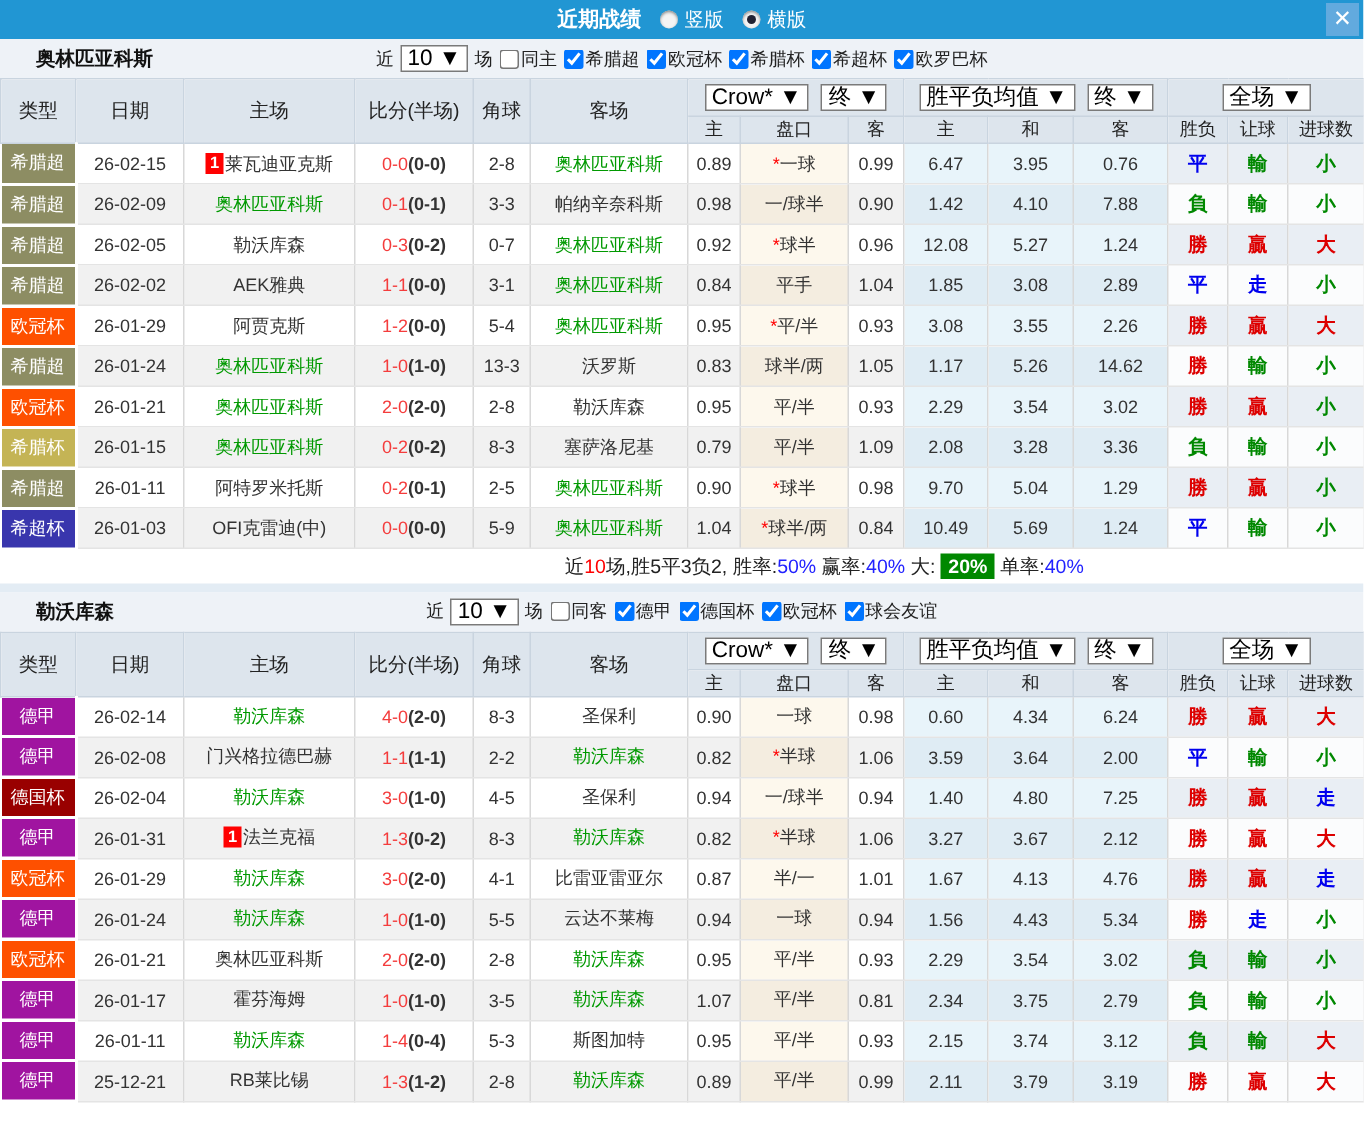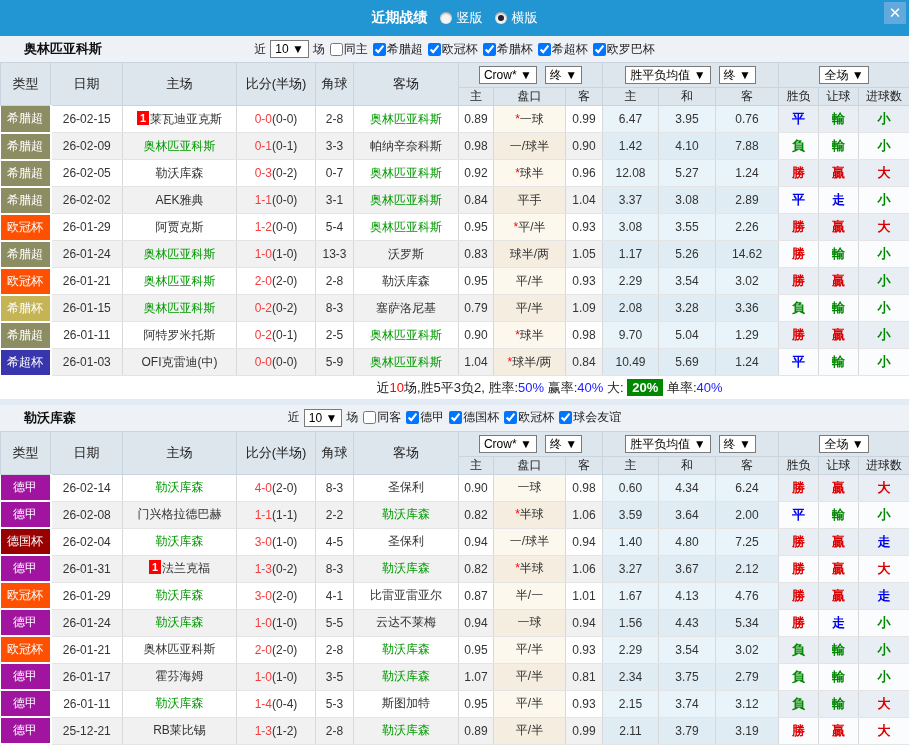--- a/index.html
+++ b/index.html
@@ -2,55 +2,55 @@
 <html><head>
 <meta charset="utf-8">
 <style>
   * { box-sizing: border-box; }
   html,body { margin:0; padding:0; }
   body {
     width:909px; height:751px; overflow:hidden; background:#fff;
     font-family:"Liberation Sans","DejaVu Sans",sans-serif; font-size:12px; color:#222;
   }
   
-  .titlebar { position:relative; height:36px; background:#2196d3; display:flex; align-items:center; justify-content:center; }
+  .titlebar { position:relative; height:26px; background:#2196d3; display:flex; align-items:center; justify-content:center; }
   .title { color:#fff; font-weight:bold; font-size:14px; }
   .radio { position:relative; display:inline-block; width:12px; height:12px; border-radius:50%;
            background:#f4f4f4; box-shadow: inset 0 1px 2px #8a8a8a; margin:0 3px 0 12px; vertical-align:-2px; cursor:pointer; }
   .radio.sel::after { content:''; position:absolute; top:3px; left:3px; width:6px; height:6px; border-radius:50%; background:#223; }
   .radio-label { color:#fff; font-size:13px; margin-left:2px; cursor:pointer; }
   .close-btn { position:absolute; top:2px; right:3px; width:22px; height:22px; background:#62aade;
                color:#fff; font-size:15px; font-weight:bold; line-height:22px; text-align:center; cursor:pointer; }
   
   .sec-header { position:relative; height:26px; background:#eef2f7; display:flex; align-items:center; }
   .team { position:absolute; left:24px; font-weight:bold; font-size:13px; color:#111; }
   .filters { margin:0 auto; display:flex; align-items:center; font-size:12px; color:#222; white-space:nowrap; }
   .filters .cb { margin:0 1px 0 5px; vertical-align:-2px; width:13px; height:13px; }
   .selbox { display:inline-block; background:#fff; border:1px solid #7a7a7a; padding:1px 4px; margin:0 4px;
-            font-size:12px; color:#000; cursor:pointer; line-height:14px; }
+            font-size:15px; color:#000; cursor:pointer; line-height:14px; }
   
   table { border-collapse:collapse; table-layout:fixed; width:909px; }
   th, td { padding:0; text-align:center; white-space:nowrap; overflow:hidden; }
   thead th { background:#dde5ed; border:1px solid #c9d4df; font-weight:normal; color:#222; font-size:13px; }
   tr.h1 th { height:25px; }
   tr.h2 th { height:16px; font-size:12px; }
   tbody td { height:27px; border-right:1px solid #d8d8d8; border-bottom:1px solid #e4e4e4; font-size:12px; color:#333; }
   tr.odd  td { background:#ffffff; }
   tr.even td { background:#f1f1f1; }
   td.c-league { color:#fff; font-size:12px; border-bottom:2px solid #fff; border-right:2px solid #fff; }
   tr.odd  td.c-hcap { background:#fdf8ed; }
   tr.even td.c-hcap { background:#f4ede0; }
   tr.odd  td.c-aw, tr.odd  td.c-ad, tr.odd  td.c-al { background:#e8f4fa; }
   tr.even td.c-aw, tr.even td.c-ad, tr.even td.c-al { background:#dfecf4; }
   tr.odd  td.c-res, tr.odd  td.c-hres, tr.odd  td.c-gres { background:#e9eef4; }
   tr.even td.c-res, tr.even td.c-hres, tr.even td.c-gres { background:#fbfcfd; }
   td.c-res, td.c-hres, td.c-gres { font-weight:bold; font-size:13px; }
   .badge { display:inline-block; background:#ff0000; color:#fff; font-size:11px; font-weight:bold;
            line-height:14px; padding:0 3px; margin-right:1px; vertical-align:1px; }
-  .ht { color:#333; }
+  .ht { color:#333;font-weight:bold; }
   .ast { color:#ff0000; }
   
   .summary { height:22px; line-height:22px; font-size:13px; background:#fff; text-align:center; padding-left:190px; white-space:nowrap; }
   .summary .hl { font-weight:bold; padding:1px 5px;text-align:center; }
   .sec-gap { height:6px; background:#e3ecf4; }
 </style>
 </head>
 <body>
 
 <div class="titlebar">
@@ -180,21 +180,21 @@
           <tr class="even">
             <td class="c-league" style="background: rgb(141, 141, 99);">希腊超</td>
             <td class="c-date">26-02-02</td>
             <td class="c-team"><span>AEK雅典</span></td>
             <td class="c-score"><span class="ft" style="color: rgb(244, 60, 60);">1-1</span><span class="ht">(0-0)</span></td>
             <td class="c-corner">3-1</td>
             <td class="c-team"><span style="color: rgb(0, 153, 0);">奥林匹亚科斯</span></td>
             <td class="c-oh">0.84</td>
             <td class="c-hcap">平手</td>
             <td class="c-oa">1.04</td>
-            <td class="c-aw">3.37</td>
+            <td class="c-aw">1.85</td>
             <td class="c-ad">3.08</td>
             <td class="c-al">2.89</td>
             <td class="c-res" style="color: rgb(0, 0, 238);">平</td>
             <td class="c-hres" style="color: rgb(0, 0, 238);">走</td>
             <td class="c-gres" style="color: rgb(0, 136, 0);">小</td>
           </tr>
           <tr class="odd">
             <td class="c-league" style="background: rgb(254, 80, 0);">欧冠杯</td>
             <td class="c-date">26-01-29</td>
             <td class="c-team"><span>阿贾克斯</span></td>

